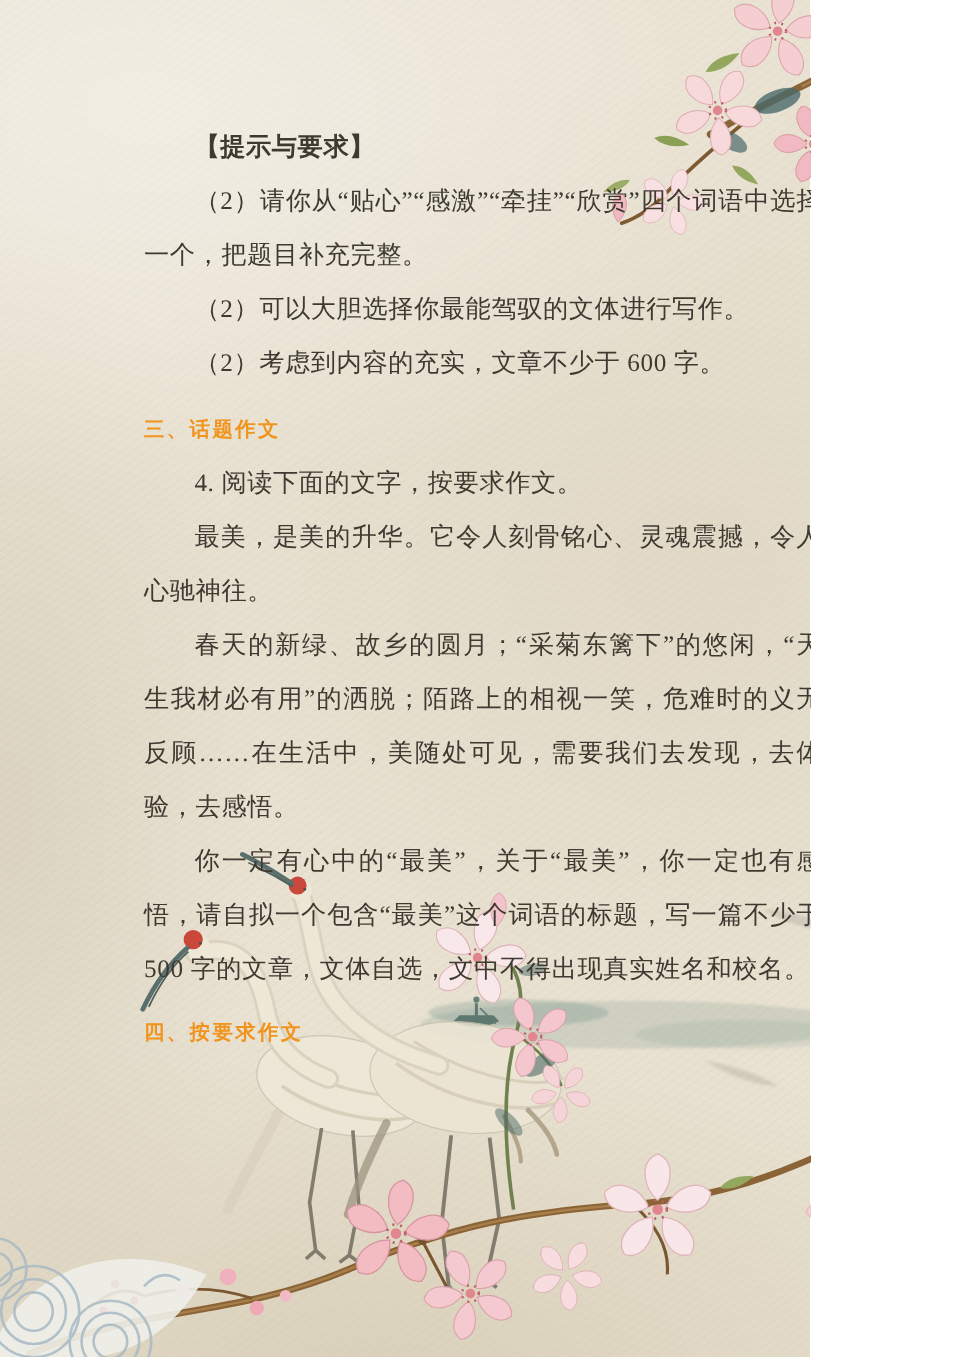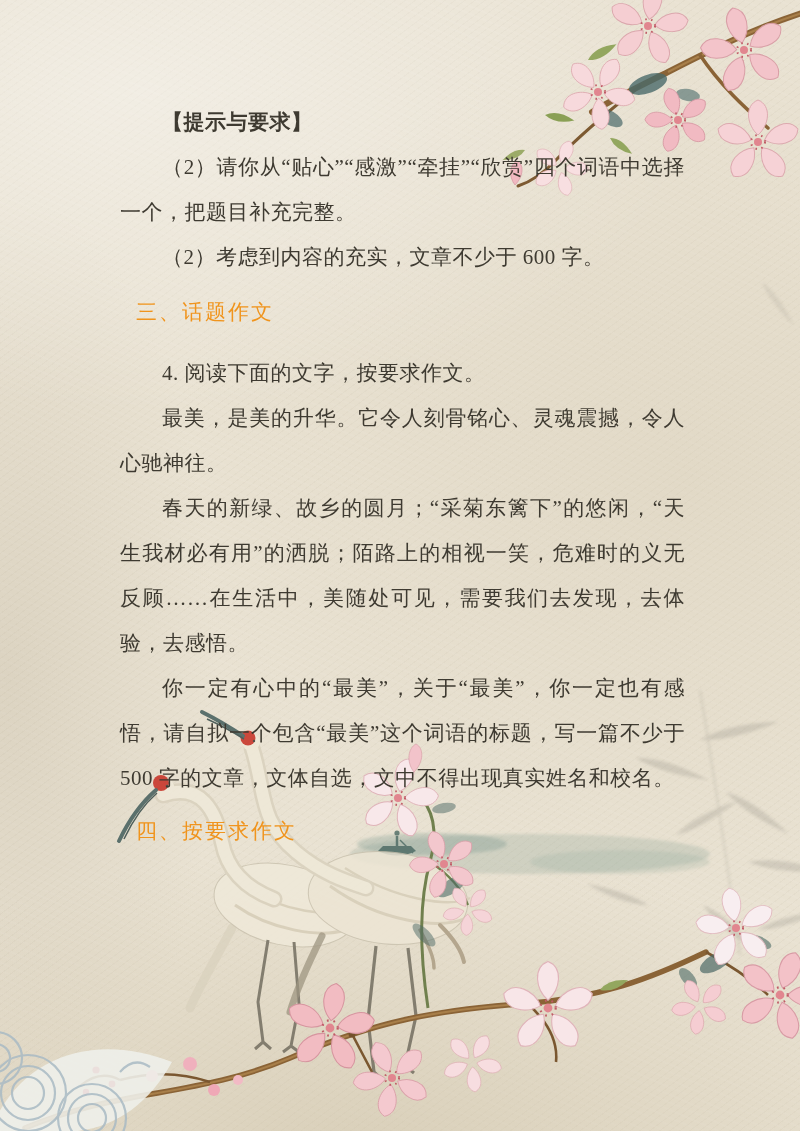--- a/index.html
+++ b/index.html
@@ -1,38 +1,38 @@
 <!DOCTYPE html>
 <html><head>
 <meta charset="utf-8">
 <style>
   html,body{margin:0;padding:0;}
   .page{
     position:relative;
-    width:800px;height:1131px;
+    width:675px;height:1131px;
     overflow:hidden;
     background-color:#e9e2d2;
     background-image:
       radial-gradient(ellipse 900px 520px at 18% 8%, rgba(255,255,255,0.40), transparent 62%),
       radial-gradient(ellipse 740px 620px at 86% 42%, rgba(206,194,168,0.28), transparent 70%),
       radial-gradient(ellipse 900px 420px at 45% 102%, rgba(198,185,155,0.45), transparent 72%),
       radial-gradient(ellipse 300px 700px at 1% 60%, rgba(150,135,105,0.16), transparent 70%),
       repeating-linear-gradient(23deg, rgba(255,255,255,0.05) 0 2px, transparent 2px 7px),
       repeating-linear-gradient(-37deg, rgba(120,105,80,0.045) 0 1px, transparent 1px 6px);
     font-family:"Liberation Serif","DejaVu Serif",serif;
   }
   .decor{position:absolute;left:0;top:0;width:800px;height:1131px;z-index:0;}
   .content{
     position:absolute;left:120px;top:100px;width:565px;z-index:2;
     font-size:21px;line-height:45px;color:#3e3a31;letter-spacing:0.5px;
   }
   .content p{margin:0;text-indent:2em;text-align:justify;}
   .content p.hint-title{font-weight:bold;}
   h3.sec{
-    margin:16px;font-size:21px;line-height:45px;font-weight:normal;
+    margin:0;font-size:17px;line-height:45px;font-weight:bold;
     color:#f0941d;letter-spacing:2px;
   }
   h3.sec.topic{margin-top:10px;}
   h3.sec.material{margin-top:8px;}
 </style>
 </head>
 <body>
 
 <div class="page">
 
@@ -199,20 +199,21 @@
         <circle cx="-4" cy="1058" r="14"></circle>
           <circle cx="-4" cy="1058" r="26"></circle>
         <path d="M120 1072 q 14 -16 30 -5"></path>
       </g>
     </g>
   </svg>
 
   <div class="content">
     <p class="hint-title">【提示与要求】</p>
     <p>（2）请你从“贴心”“感激”“牵挂”“欣赏”四个词语中选择一个，把题目补充完整。</p>
+    <p>（2）可以大胆选择你最能驾驭的文体进行写作。</p>
     <p>（2）考虑到内容的充实，文章不少于 600 字。</p>
 
     <h3 class="sec topic">三、话题作文</h3>
     <p>4. 阅读下面的文字，按要求作文。</p>
     <p>最美，是美的升华。它令人刻骨铭心、灵魂震撼，令人心驰神往。</p>
     <p>春天的新绿、故乡的圆月；“采菊东篱下”的悠闲，“天生我材必有用”的洒脱；陌路上的相视一笑，危难时的义无反顾……在生活中，美随处可见，需要我们去发现，去体验，去感悟。</p>
     <p>你一定有心中的“最美”，关于“最美”，你一定也有感悟，请自拟一个包含“最美”这个词语的标题，写一篇不少于 500 字的文章，文体自选，文中不得出现真实姓名和校名。</p>
 
     <h3 class="sec material">四、按要求作文</h3>
   </div>

